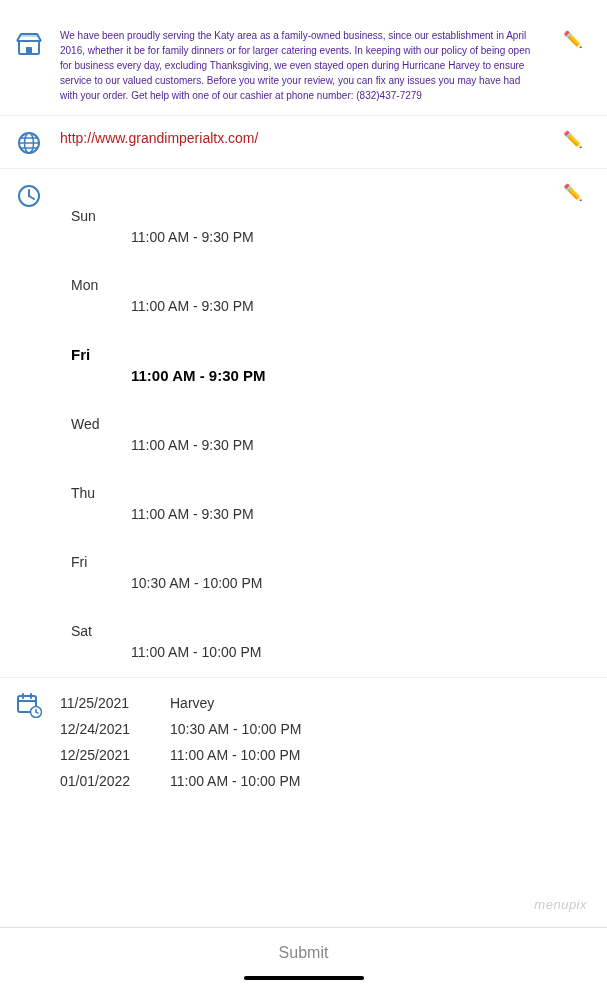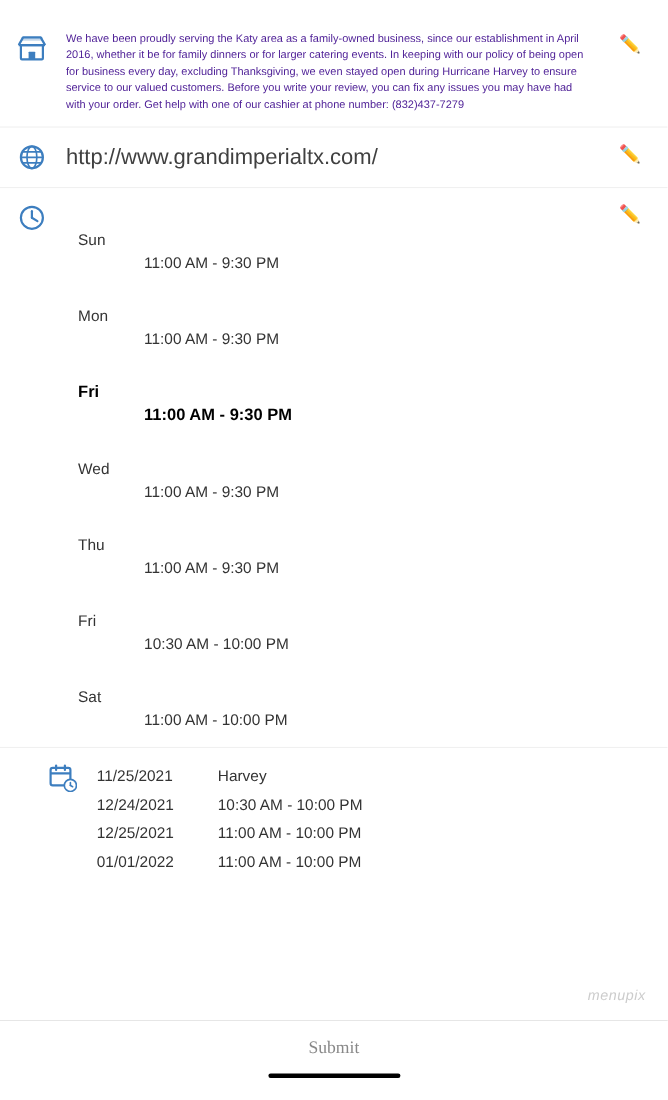--- a/index.html
+++ b/index.html
@@ -46,22 +46,22 @@
       padding-top: 2px;
     }
 
     .description-text {
       font-size: 10px;
       color: #4c1d95;
       line-height: 1.5;
     }
 
     .website-text {
-      font-size: 20px;
-      color: #404040;
+      font-size: 14px;
+      color: #b91c1c;
       line-height: 1.5;
     }
 
     
     .hours-section {
       display: flex;
       flex-direction: row;
       align-items: flex-start;
       padding: 12px 16px;
       border-bottom: 1px solid #f0f0f0;
@@ -98,21 +98,20 @@
       color: #333333;
       margin-top: 43px;
     }
 
     
     .special-section {
       display: flex;
       flex-direction: row;
       align-items: flex-start;
       padding: 12px 16px;
-      margin-left: 28px;
     }
 
     .special-table {
       width: 100%;
     }
 
     .special-row {
       display: flex;
       flex-direction: row;
       padding: 5px 0;
@@ -169,21 +168,20 @@
     }
 
     .submit-button {
       background: none;
       border: none;
       font-size: 16px;
       color: #888888;
       cursor: pointer;
       padding: 4px 0 8px 0;
       width: 100%;
-      font-family: Liberation Serif, serif;
     }
 
     .bottom-bar-indicator {
       width: 120px;
       height: 4px;
       background: #000000;
       border-radius: 2px;
       margin-top: 6px;
     }
 

